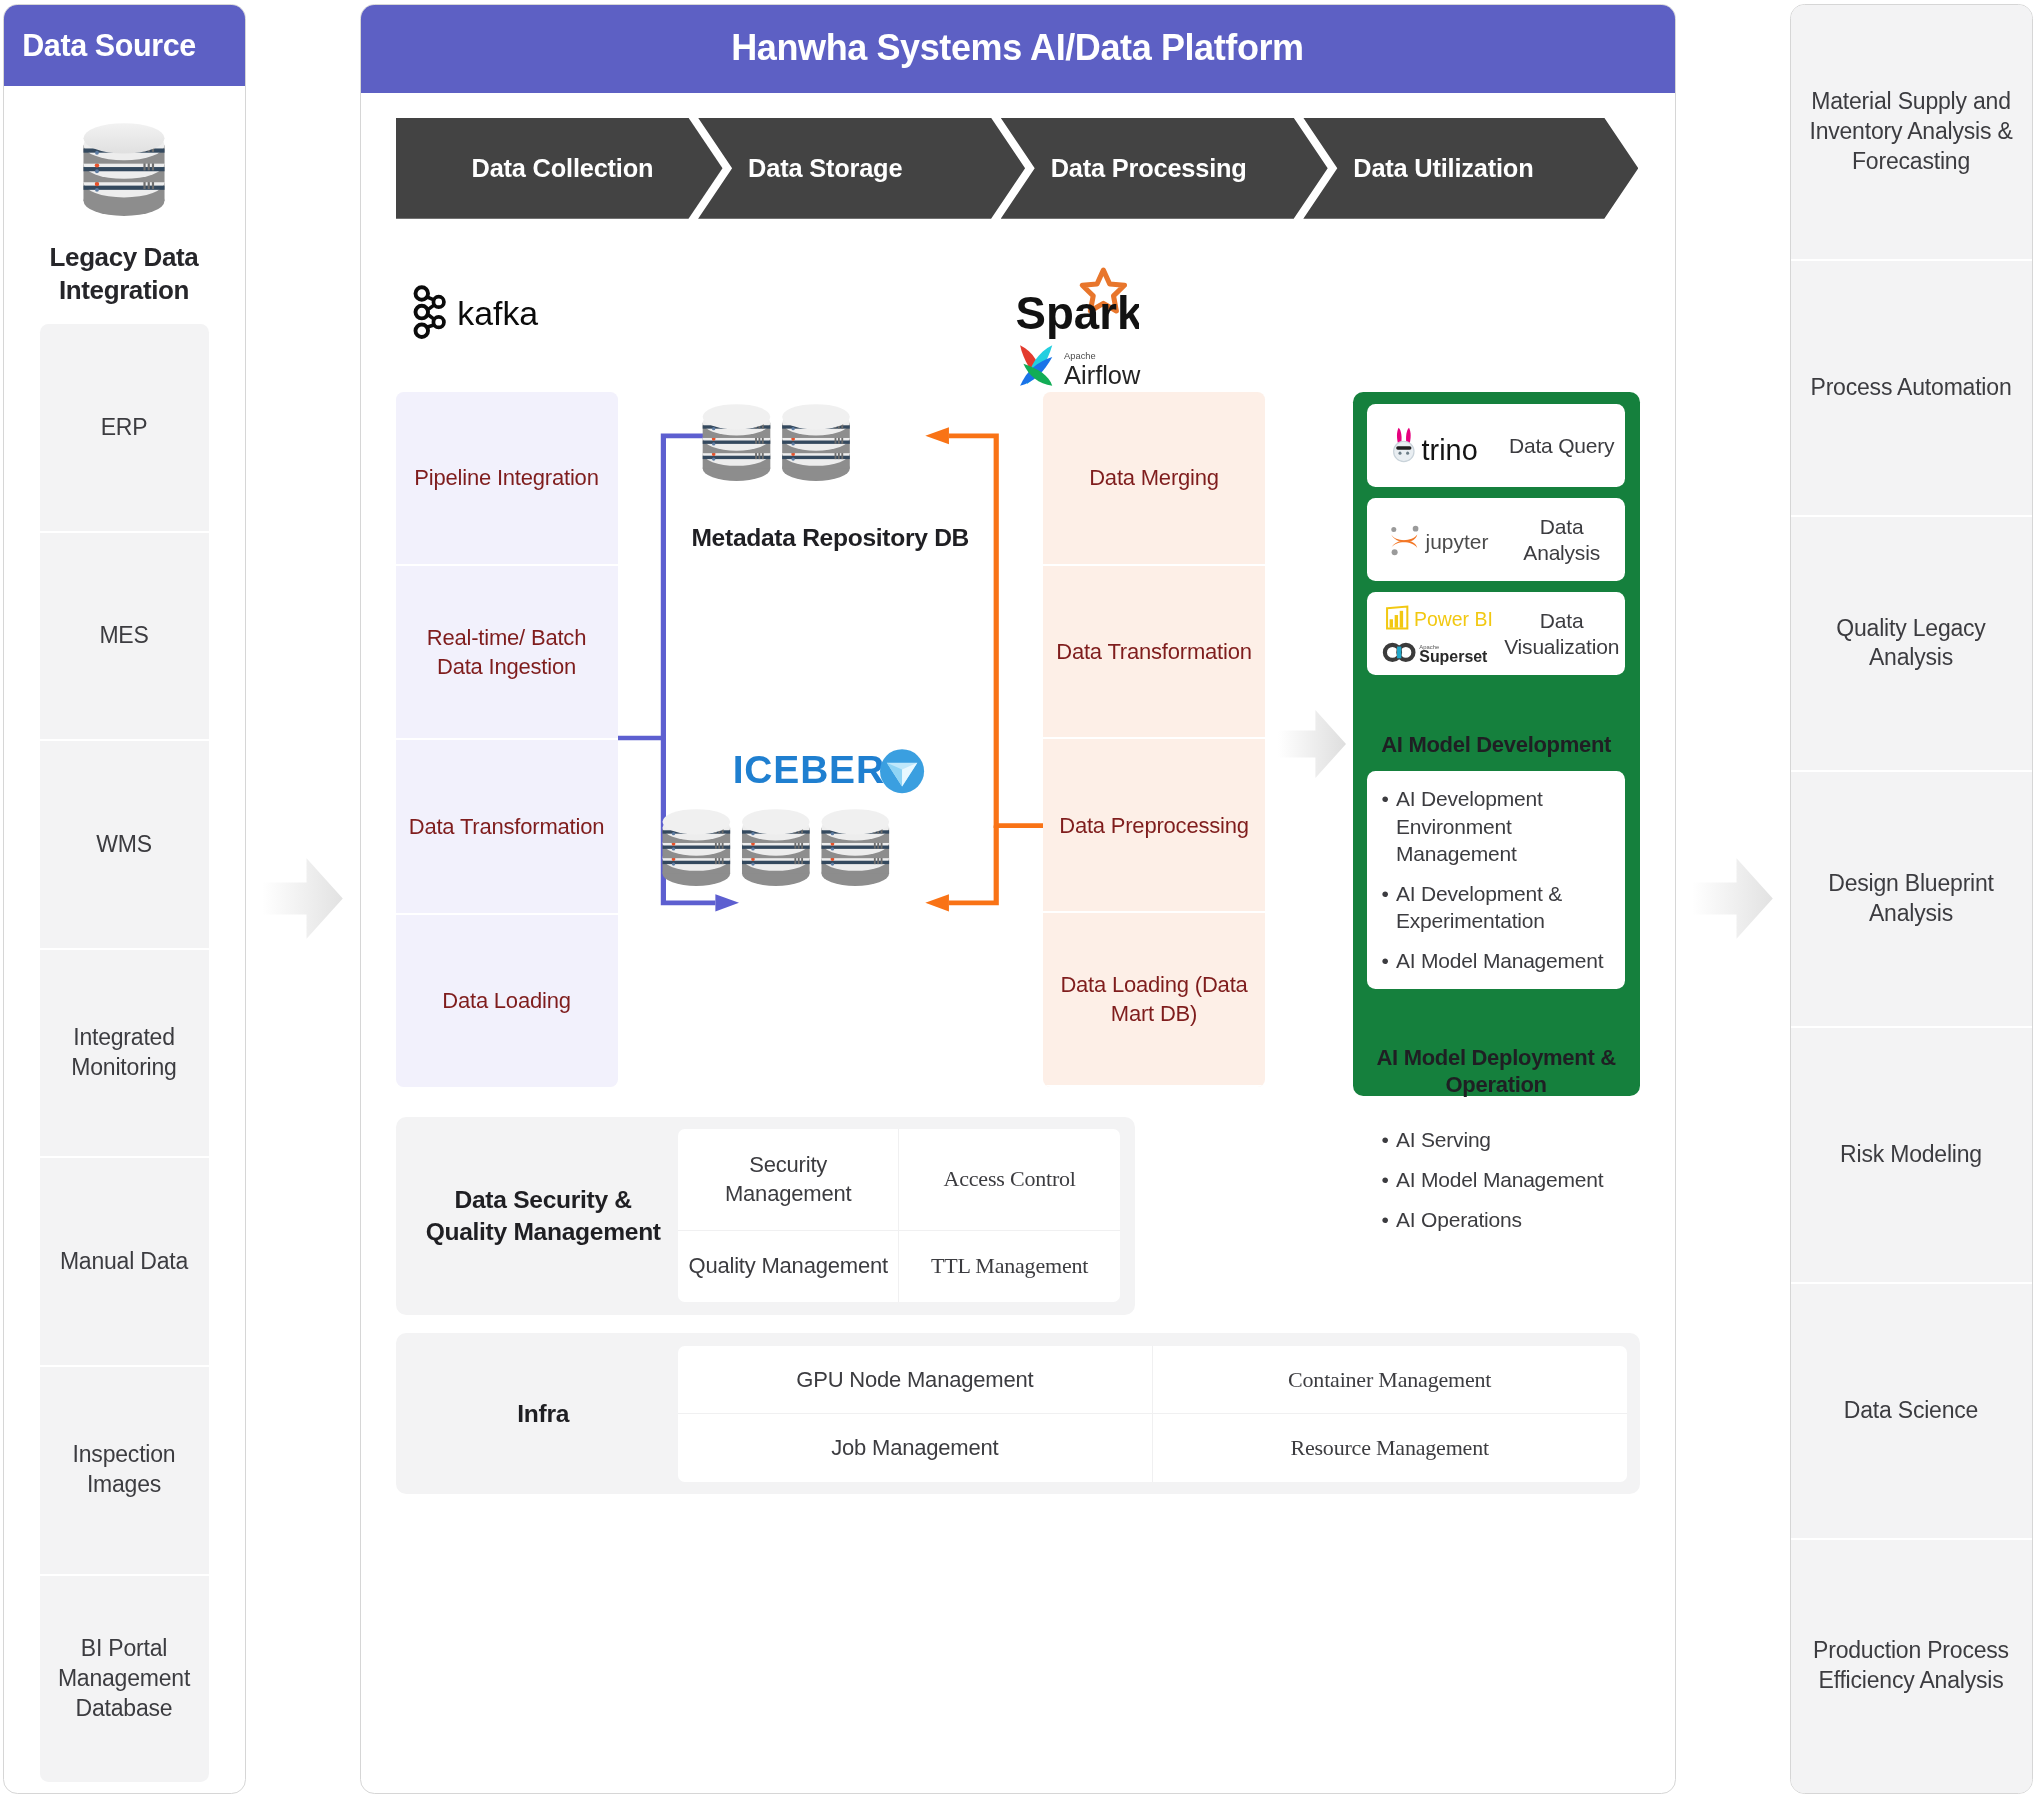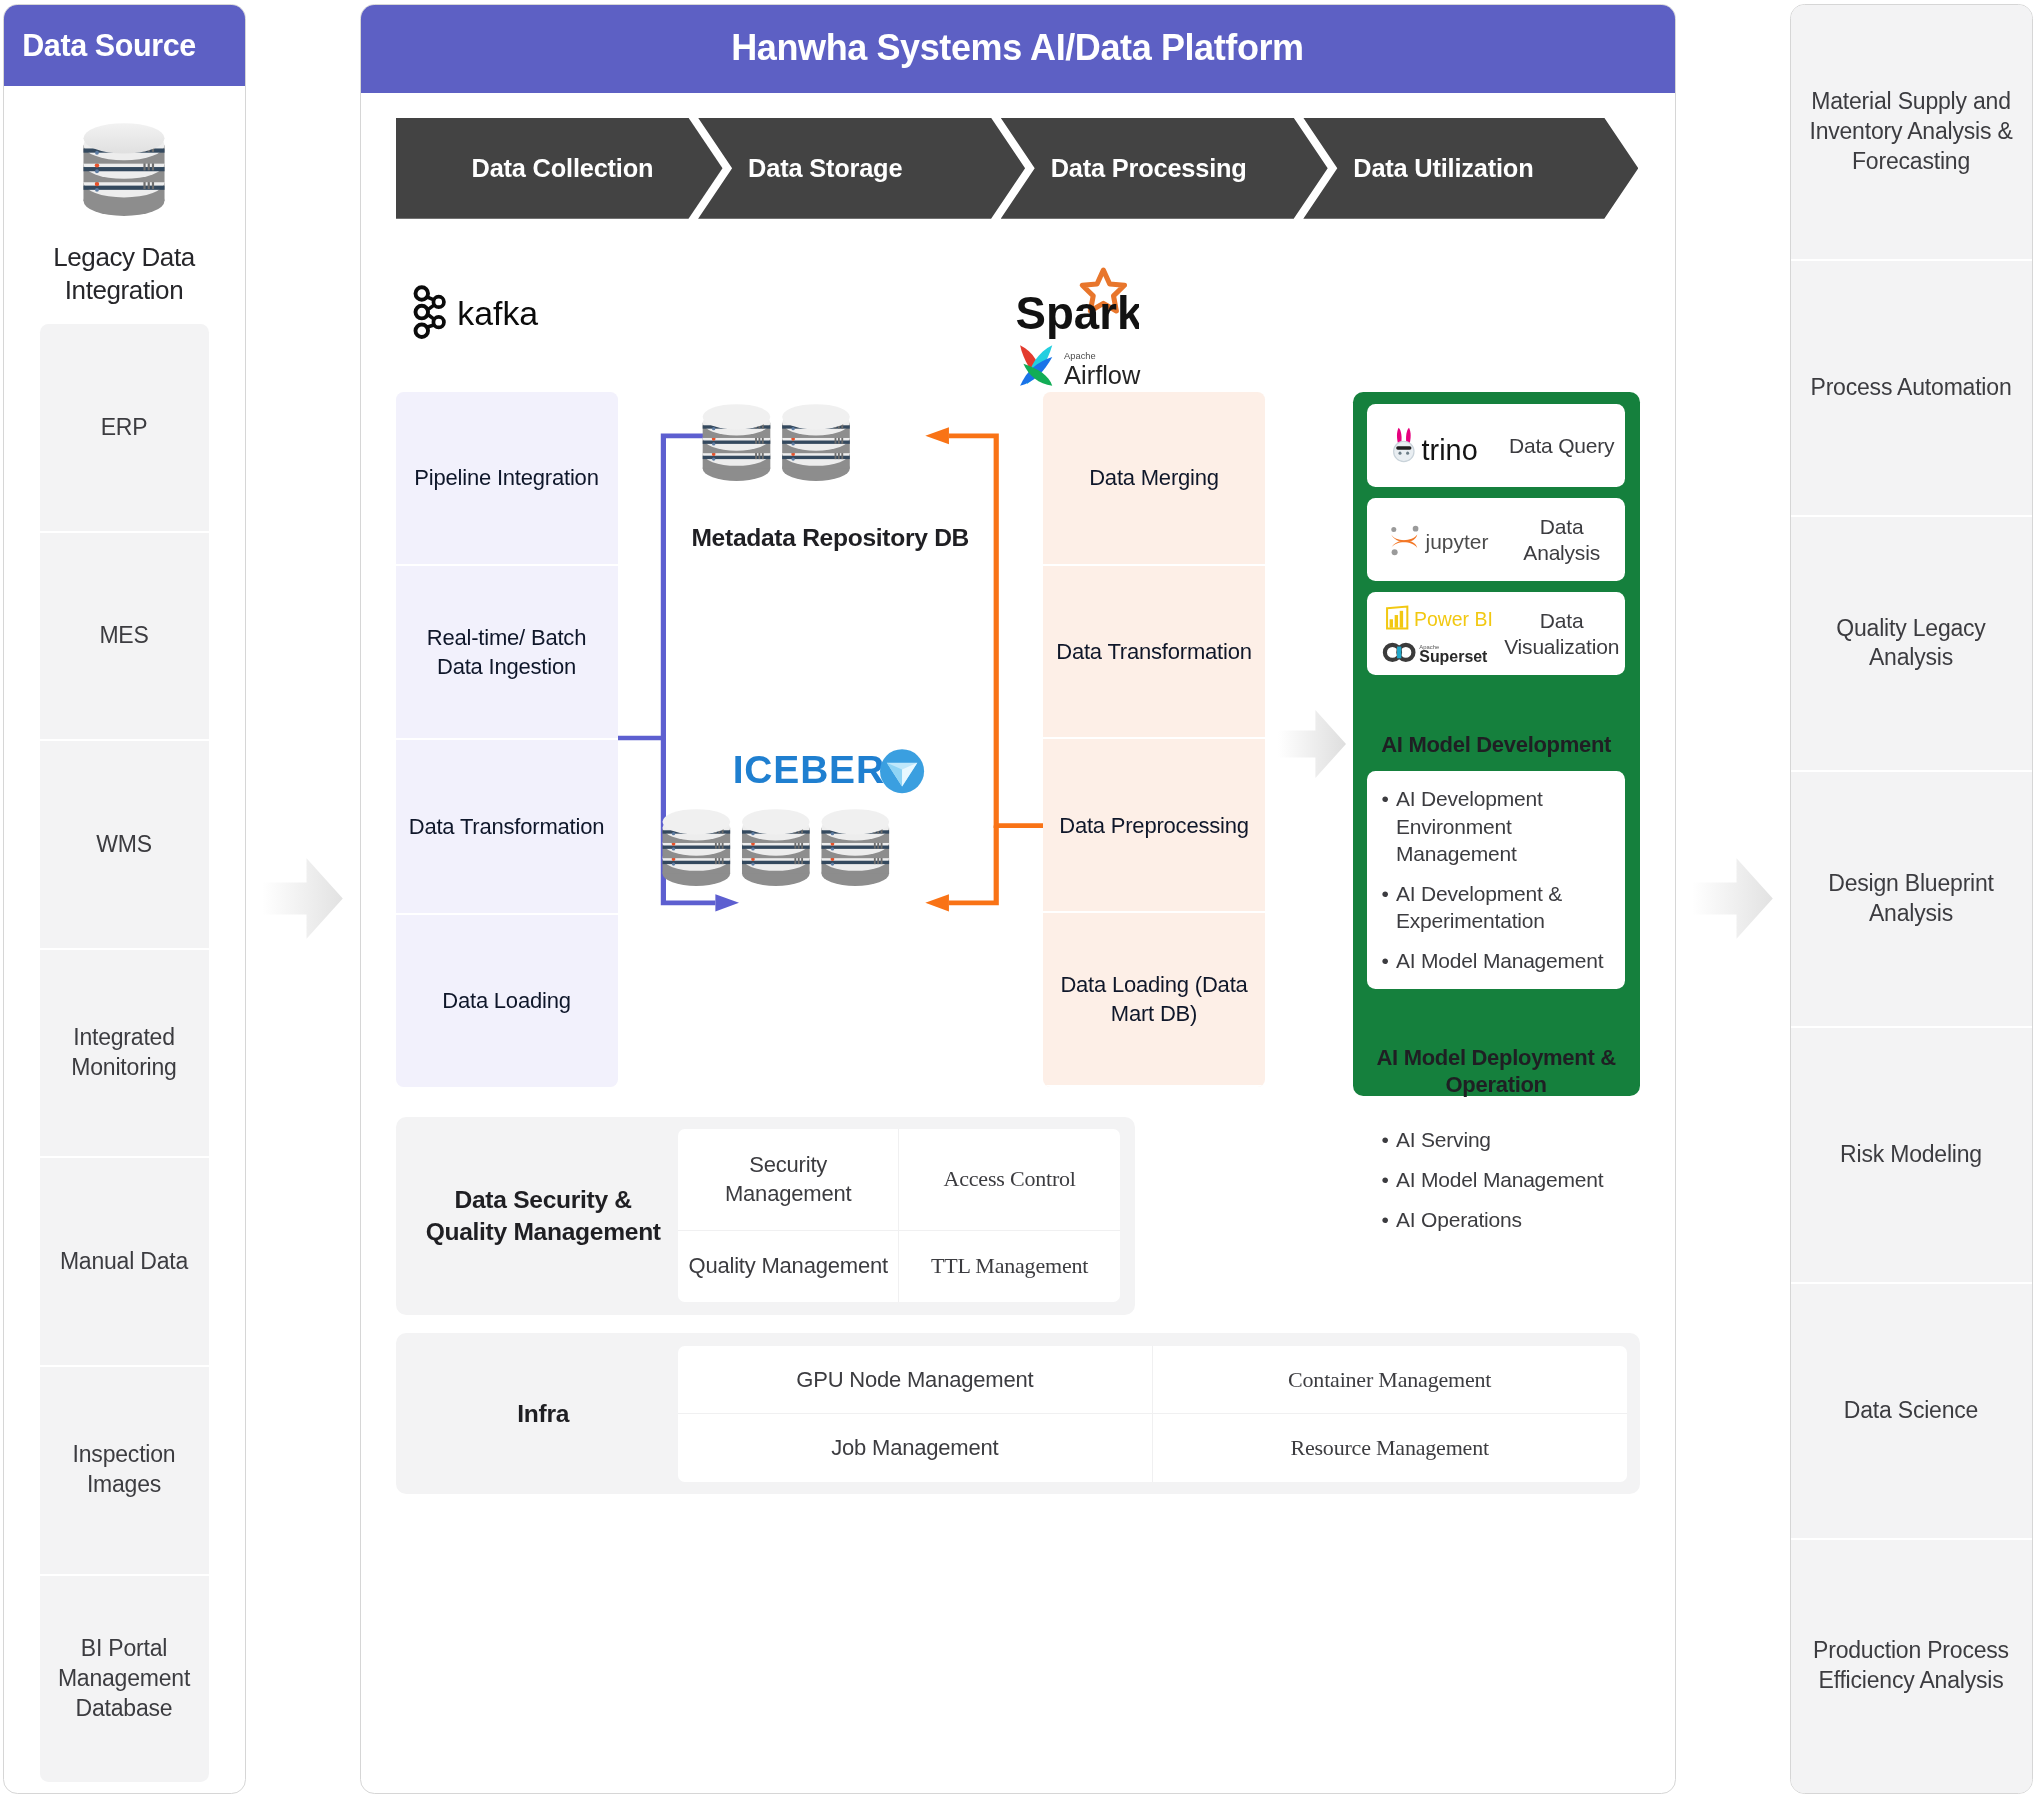--- a/index.html
+++ b/index.html
@@ -51,21 +51,21 @@
   }
   .ds-icon-wrap {
     display: flex;
     justify-content: center;
     align-items: center;
     padding: 27px 0 11px 0;
   }
   .ds-legacy-label {
     text-align: center;
     font-size: 26px;
-    font-weight: normal;
+    font-weight: bold;
     color: #26262a;
     line-height: 1.28;
     padding: 2.5px 12.7px 17px 12.7px;
     letter-spacing: -0.4px;
   }
   .ds-list {
     margin: 0 36px;
     background: #f3f3f4;
     border-radius: 8.5px;
     overflow: hidden;
@@ -183,21 +183,21 @@
     overflow: hidden;
     height: 695px;
   }
   .cell {
     flex: 1 1 0;
     display: flex;
     align-items: center;
     justify-content: center;
     text-align: center;
     font-size: 22px;
-    color: #0f172a;
+    color: #7f1d1d;
     line-height: 1.33;
     padding: 2.5px 7.6px;
     border-bottom: 2.1px solid #ffffff;
     letter-spacing: -0.2px;
   }
   .cell:last-child { border-bottom: none; }
 
   .col-storage {
     flex: 1 1 auto;
     position: relative;

